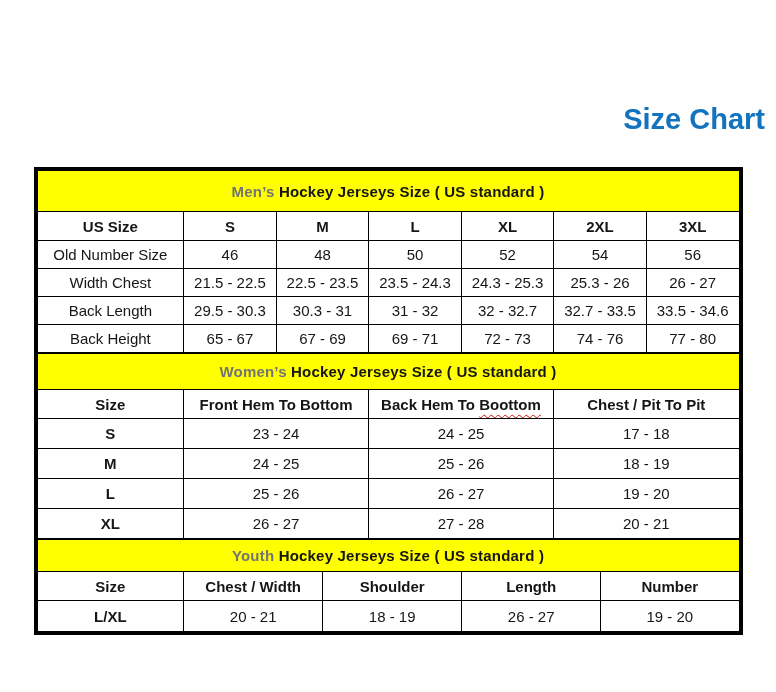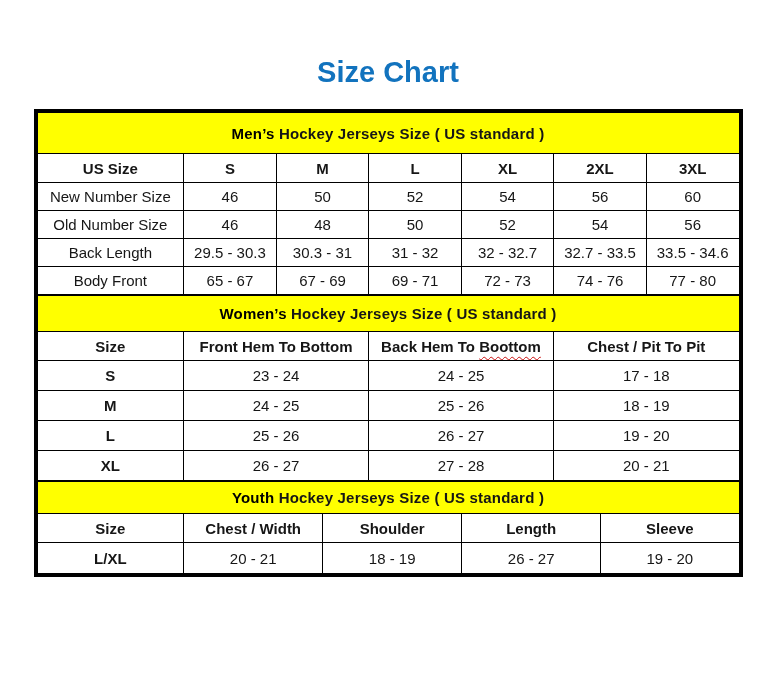--- a/index.html
+++ b/index.html
@@ -11,23 +11,23 @@
     font-family: "Liberation Sans", sans-serif;
     color: #161616;
     -webkit-font-smoothing: antialiased;
   }
   .page {
     width: 776px;
     height: 692px;
     overflow: hidden;
   }
   .page-title {
-    margin: 0;
-    padding: 56px 0 20px 0;
-    text-align: center;
+    margin: 11px;
+    padding: 92px 0 20px 0;
+    text-align: right;
     font-size: 29px;
     font-weight: 700;
     letter-spacing: 0px;
     color: #1273BE;
   }
   .chart-wrap {
     width: 703px;
     margin: 0 auto;
     border: 3px solid #000000;
   }
@@ -50,21 +50,21 @@
     background: #FFFF00;
     font-size: 17px;
     font-weight: 700;
     border-top: 2px solid #000;
     border-bottom: 2px solid #000;
     letter-spacing: 0.2px;
   }
   .t0 td.band { height: 36px; }
   .t1 td.band { height: 31px; text-align: center; }
   .t2 td.band { height: 27px; }
-  td.band .hl { color: #000000; }
+  td.band .hl { color: #737373; }
   table.size-table th { font-weight: 700; height: 24px; }
   .t0 tbody td { height: 23px; }
   .t1 tbody td { height: 25px; }
   .t2 tbody td { height: 26px; }
   td.row-label { font-weight: 400; }
   td.row-label.bold { font-weight: 700; }
   .sq {
     text-decoration: underline;
     text-decoration-style: wavy;
     text-decoration-color: #cc1111;
@@ -100,48 +100,48 @@
             <th>S</th>
             <th>M</th>
             <th>L</th>
             <th>XL</th>
             <th>2XL</th>
             <th>3XL</th>
           </tr>
       </thead>
       <tbody>
           <tr>
-            <td class="row-label">New Number Size</td>
-            <td>46</td>
-            <td>50</td>
-            <td>52</td>
-            <td>54</td>
-            <td>56</td>
-            <td>60</td>
-          </tr>
-          <tr>
             <td class="row-label">Old Number Size</td>
             <td>46</td>
             <td>48</td>
             <td>50</td>
             <td>52</td>
             <td>54</td>
             <td>56</td>
           </tr>
           <tr>
+            <td class="row-label">Width Chest</td>
+            <td>21.5 - 22.5</td>
+            <td>22.5 - 23.5</td>
+            <td>23.5 - 24.3</td>
+            <td>24.3 - 25.3</td>
+            <td>25.3 - 26</td>
+            <td>26 - 27</td>
+          </tr>
+          <tr>
             <td class="row-label">Back Length</td>
             <td>29.5 - 30.3</td>
             <td>30.3 - 31</td>
             <td>31 - 32</td>
             <td>32 - 32.7</td>
             <td>32.7 - 33.5</td>
             <td>33.5 - 34.6</td>
           </tr>
           <tr>
-            <td class="row-label">Body Front</td>
+            <td class="row-label">Back Height</td>
             <td>65 - 67</td>
             <td>67 - 69</td>
             <td>69 - 71</td>
             <td>72 - 73</td>
             <td>74 - 76</td>
             <td>77 - 80</td>
           </tr>
         </tbody>
     </table>
 
@@ -201,21 +201,21 @@
         </colgroup>
       <thead>
         <tr>
           <td class="band" colspan="5"><span class="hl">Youth</span><span> Hockey Jerseys Size ( US standard )</span></td>
         </tr>
         <tr>
             <th>Size</th>
             <th>Chest / Width</th>
             <th>Shoulder</th>
             <th>Length</th>
-            <th>Sleeve</th>
+            <th>Number</th>
           </tr>
       </thead>
       <tbody>
           <tr>
             <td class="row-label bold">L/XL</td>
             <td>20 - 21</td>
             <td>18 - 19</td>
             <td>26 - 27</td>
             <td>19 - 20</td>
           </tr>

